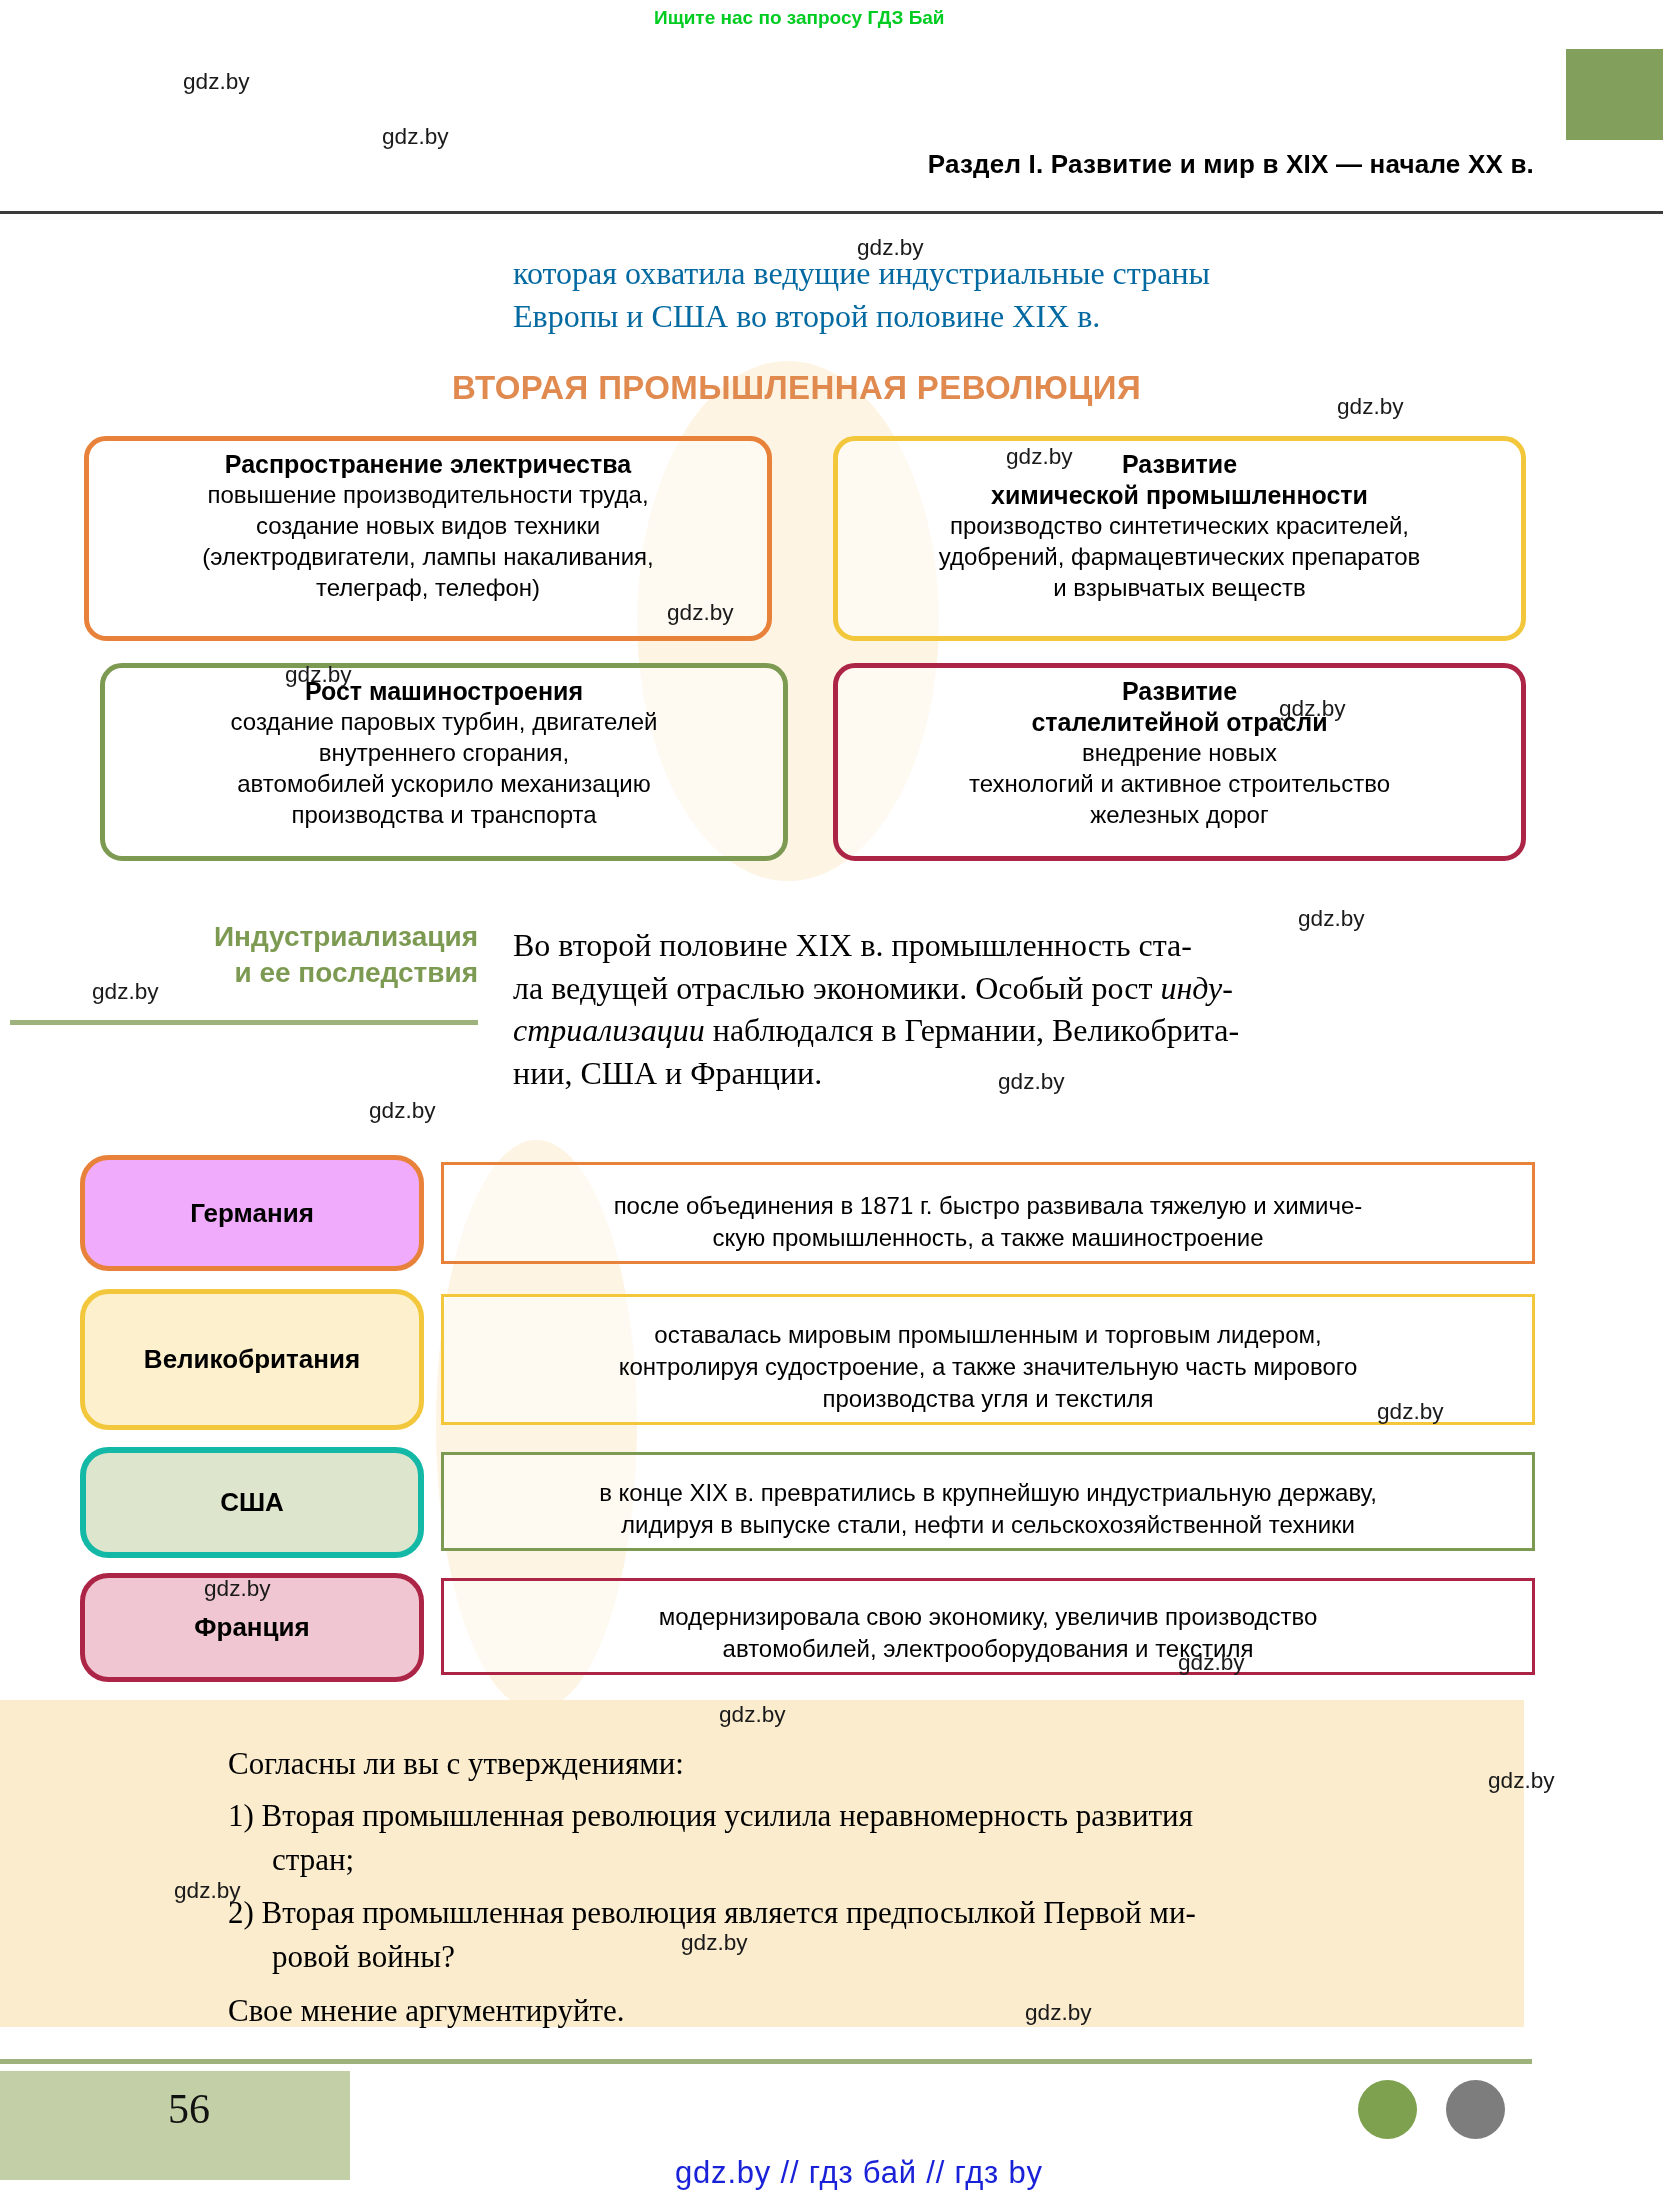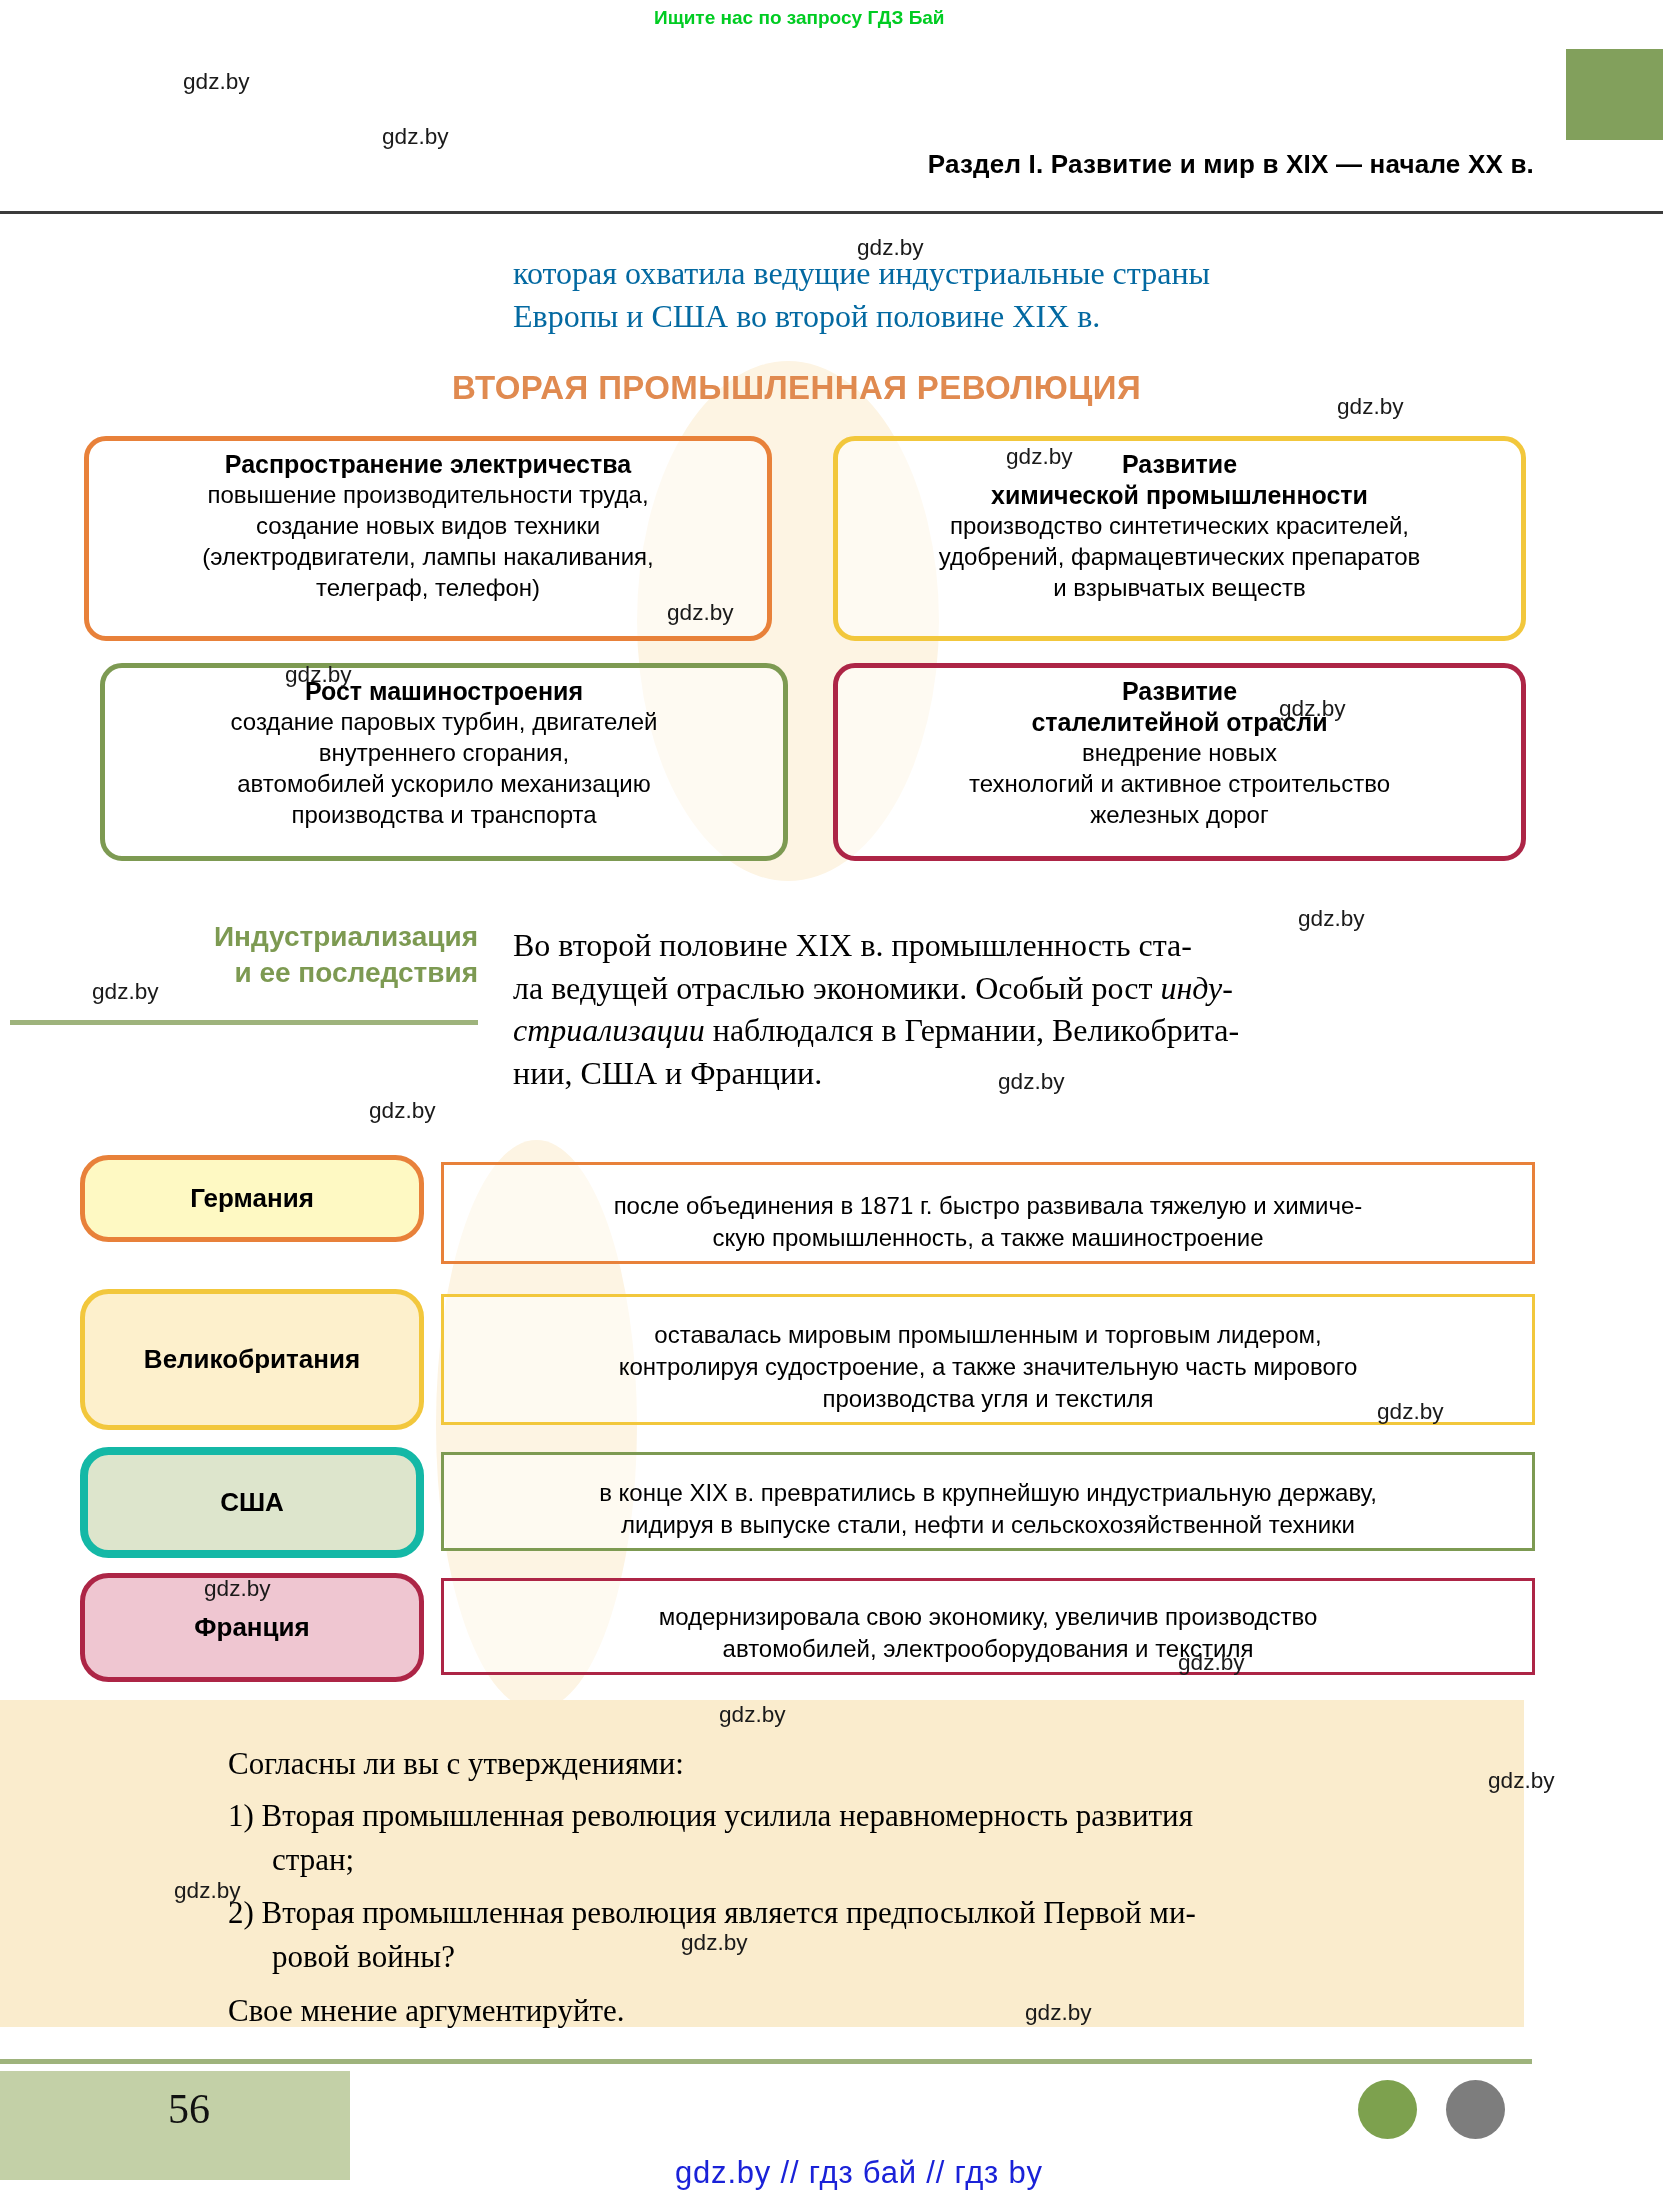--- a/index.html
+++ b/index.html
@@ -385,21 +385,21 @@
     <span style="display:block">
       <i>стриализации</i><span> наблюдался в Германии, Великобрита-</span>
     </span>
     <span style="display:block">нии, США и Франции.</span>
   </div>
   <div class="wm" style="left:998px;top:1069px;">gdz.by</div>
 
   <div class="ctable">
 
     <div class="crow" style="top:0px;height:116px;">
-      <div class="cname" style="top:0;height:87px;border:5px solid #e8813a;background:#fef9c3;">
+      <div class="cname" style="top:0;height:116px;border:5px solid #e8813a;background:#f0abfc;">
         <span>Германия</span>
       </div>
       <div class="cdesc" style="top:6.7px;height:102px;border:3.4px solid #e8813a;">
         <span>
           <span>после объединения в 1871 г. быстро развивала тяжелую и химиче-</span><br>
           <span>скую промышленность, а также машиностроение</span>
         </span>
       </div>
     </div>
 
@@ -410,21 +410,21 @@
       <div class="cdesc" style="top:5px;height:131px;border:3.4px solid #f2c73c;">
         <span>
           <span>оставалась мировым промышленным и торговым лидером,</span><br>
           <span>контролируя судостроение, а также значительную часть мирового</span><br>
           <span>производства угля и текстиля</span>
         </span>
       </div>
     </div>
 
     <div class="crow" style="top:292px;height:111px;">
-      <div class="cname" style="top:0;height:111px;border:8px solid #14b8a6;background:#dde5cc;">
+      <div class="cname" style="top:0;height:111px;border:6px solid #14b8a6;background:#dde5cc;">
         <span>США</span>
       </div>
       <div class="cdesc" style="top:5px;height:99px;border:3.4px solid #7d9a52;">
         <span>
           <span>в конце XIX в. превратились в крупнейшую индустриальную державу,</span><br>
           <span>лидируя в выпуске стали, нефти и сельскохозяйственной техники</span>
         </span>
       </div>
     </div>
 

